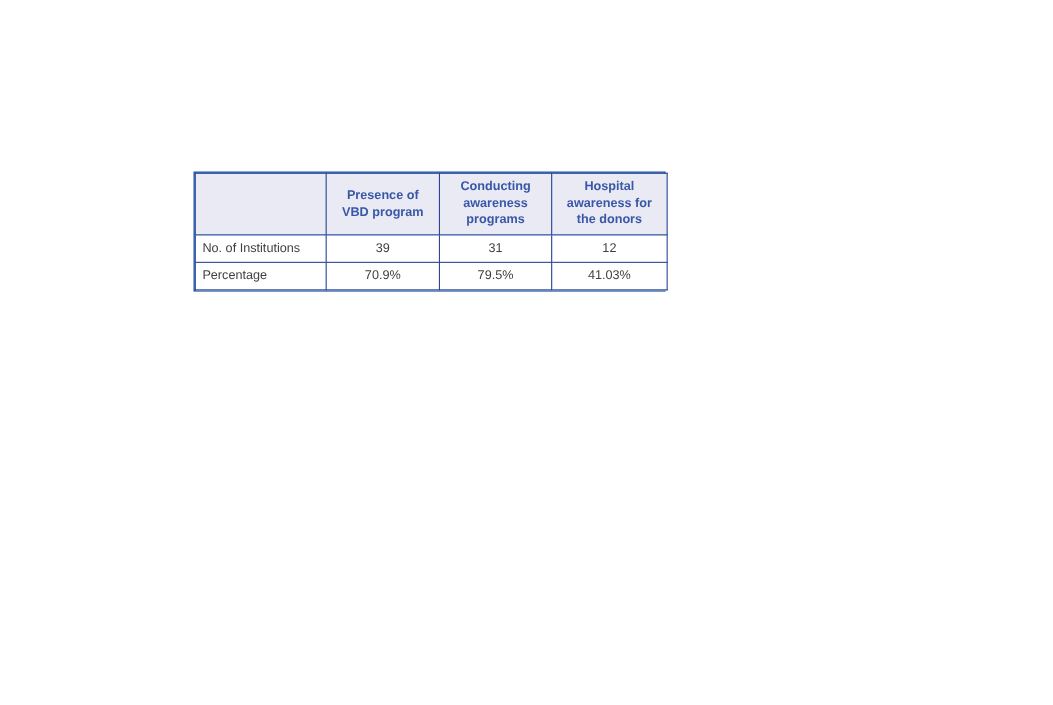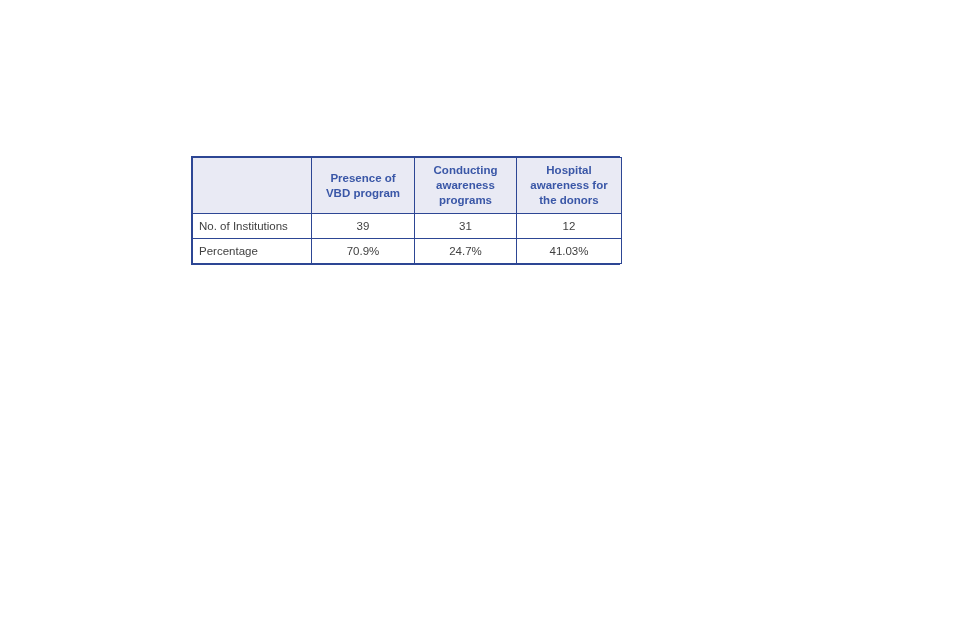--- a/index.html
+++ b/index.html
@@ -5,21 +5,21 @@
   * { margin: 0; padding: 0; box-sizing: border-box; }
   html, body {
     width: 957px; height: 641px;
     background: #ffffff;
     font-family: "Liberation Sans", sans-serif;
     position: relative;
     overflow: hidden;
   }
   .figure-wrap {
     position: absolute;
-    left: 191px;
+    left: 176px;
     top: 156px;
     width: 429px;
     border: 1px solid #2d4694;
     background: #7dd3fc;
   }
   table.data-table {
     width: 100%;
     border-collapse: collapse;
     table-layout: fixed;
   }
@@ -87,18 +87,18 @@
     <tbody>
       <tr>
         <td class="row-label">No. of Institutions</td>
         <td>39</td>
         <td>31</td>
         <td>12</td>
       </tr>
       <tr>
         <td class="row-label">Percentage</td>
         <td>70.9%</td>
-        <td>24.7%</td>
+        <td>79.5%</td>
         <td>41.03%</td>
       </tr>
     </tbody>
   </table>
 </div>
 
 </body></html>

